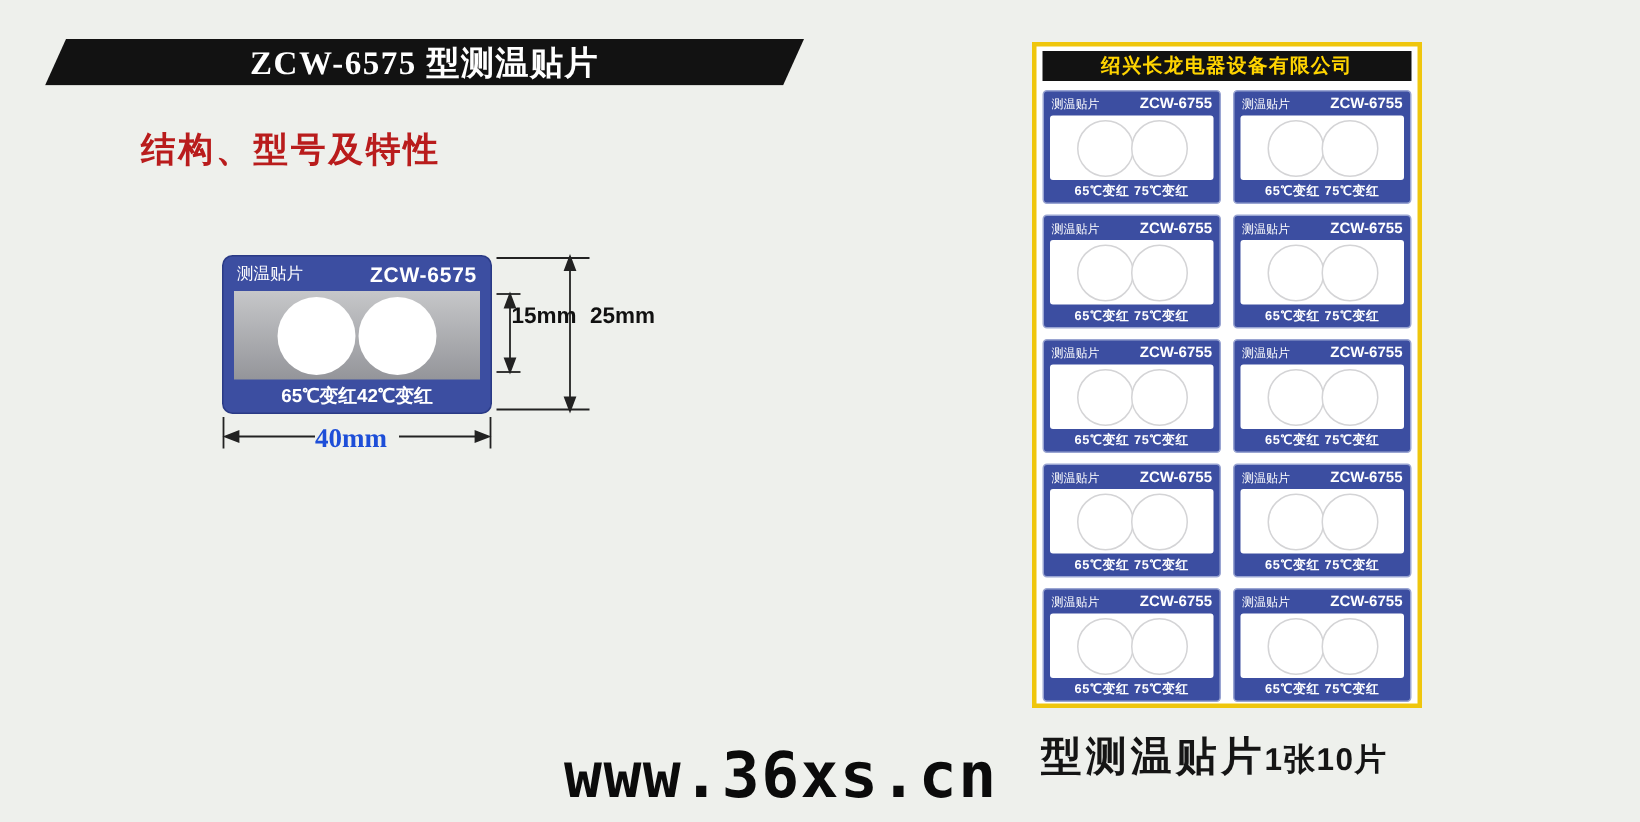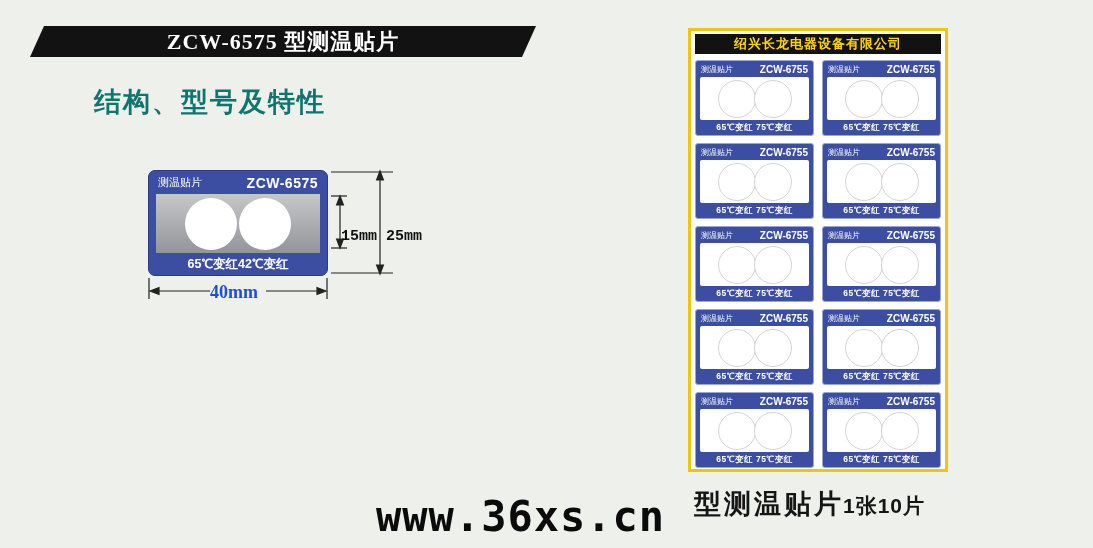--- a/index.html
+++ b/index.html
@@ -25,21 +25,21 @@
     display:flex;align-items:center;justify-content:center;
   }
   .banner span{
     color:#fff;font-family:"Liberation Serif",serif;
     font-weight:bold;font-size:22px;letter-spacing:1px;
   }
 
   
   .section-heading{
     position:absolute;left:94px;top:84px;
-    font-size:27px;font-weight:bold;letter-spacing:2px;color:#0f766e;
+    font-size:23px;font-weight:bold;letter-spacing:2px;color:#b91c1c;
   }
 
   
   .big-sticker{
     position:absolute;left:148px;top:170px;width:180px;height:106px;
     background:var(--sticker-blue);border:1px solid #2a3a85;border-radius:7px;
     display:flex;flex-direction:column;
   }
   .bs-header{
     height:23px;display:flex;justify-content:space-between;align-items:center;
@@ -55,22 +55,22 @@
     width:52px;height:52px;border-radius:50%;background:#fff;margin:0 1px;
   }
   .bs-footer{
     height:22px;display:flex;justify-content:center;align-items:center;
     color:#fff;font-size:12.5px;font-weight:bold;
   }
 
   
   .dims-svg{position:absolute;left:0;top:0;pointer-events:none;}
   .dim-heights{
-    position:absolute;left:341px;top:228px;display:flex;gap:9px;
-    font-family:Liberation Mono, monospace;font-weight:bold;font-size:15px;color:#111;
+    position:absolute;left:341px;top:202px;display:flex;gap:9px;
+    font-family:Liberation Sans, sans-serif;font-weight:bold;font-size:15px;color:#111;
   }
   .dim-width{
     position:absolute;left:210px;top:282px;width:56px;
     font-family:"Liberation Serif",serif;font-weight:bold;font-size:18px;color:#1d4ed8;
     background:var(--page-bg);
   }
 
   
   .sheet{
     position:absolute;left:688px;top:28px;width:260px;height:444px;

